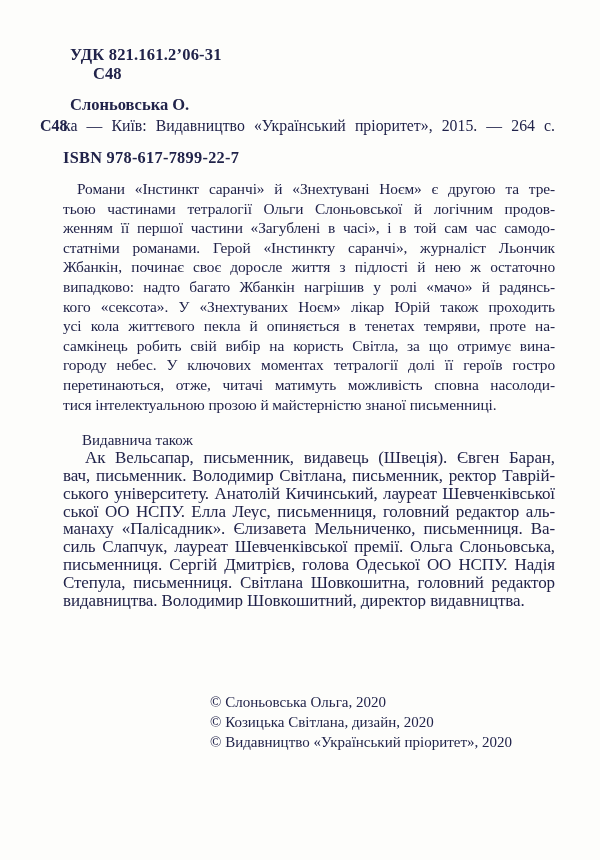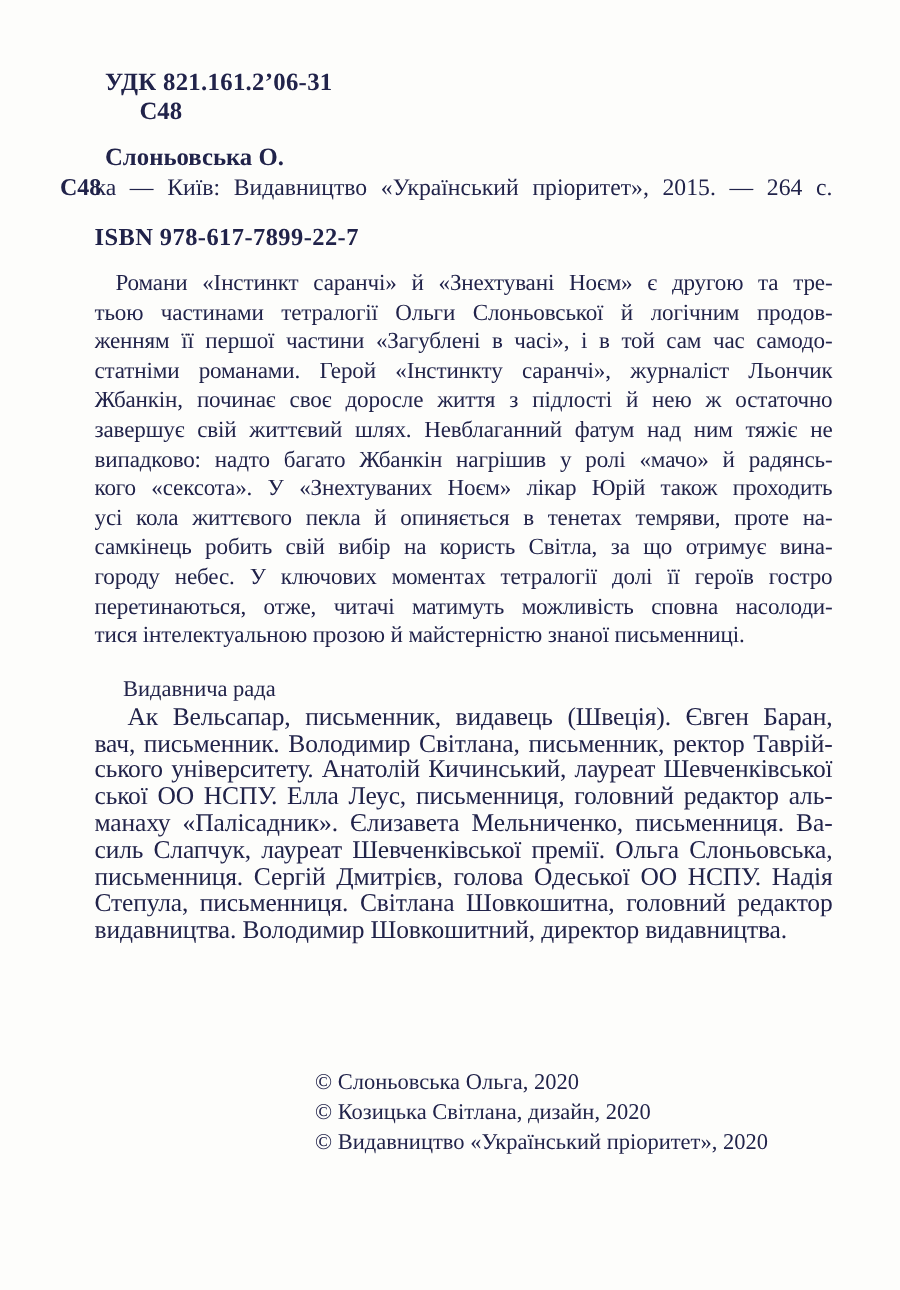--- a/index.html
+++ b/index.html
@@ -125,31 +125,30 @@
     </div>
 
   <div class="isbn">ISBN 978-617-7899-22-7</div>
 
   <div class="annotation justified">
       <div class="jline">Романи «Інстинкт саранчі» й «Знехтувані Ноєм» є другою та тре-</div>
       <div class="jline">тьою частинами тетралогії Ольги Слоньовської й логічним продов-</div>
       <div class="jline">женням її першої частини «Загублені в часі», і в той сам час самодо-</div>
       <div class="jline">статніми романами. Герой «Інстинкту саранчі», журналіст Льончик</div>
       <div class="jline">Жбанкін, починає своє доросле життя з підлості й нею ж остаточно</div>
-      <div class="jline">завершує свій життєвий шлях. Невблаганний фатум над ним тяжіє не</div>
       <div class="jline">випадково: надто багато Жбанкін нагрішив у ролі «мачо» й радянсь-</div>
       <div class="jline">кого «сексота». У «Знехтуваних Ноєм» лікар Юрій також проходить</div>
       <div class="jline">усі кола життєвого пекла й опиняється в тенетах темряви, проте на-</div>
       <div class="jline">самкінець робить свій вибір на користь Світла, за що отримує вина-</div>
       <div class="jline">городу небес. У ключових моментах тетралогії долі її героїв гостро</div>
       <div class="jline">перетинаються, отже, читачі матимуть можливість сповна насолоди-</div>
       <div class="jline">тися інтелектуальною прозою й майстерністю знаної письменниці.</div>
     </div>
 
-  <div class="board-title">Видавнича рада</div>
+  <div class="board-title">Видавнича також</div>
 
   <div class="board justified">
       <div class="jline">Ак Вельсапар, письменник, видавець (Швеція). Євген Баран,</div>
       <div class="jline">вач, письменник. Володимир Світлана, письменник, ректор Таврій-</div>
       <div class="jline">ського університету. Анатолій Кичинський, лауреат Шевченківської</div>
       <div class="jline">ської ОО НСПУ. Елла Леус, письменниця, головний редактор аль-</div>
       <div class="jline">манаху «Палісадник». Єлизавета Мельниченко, письменниця. Ва-</div>
       <div class="jline">силь Слапчук, лауреат Шевченківської премії. Ольга Слоньовська,</div>
       <div class="jline">письменниця. Сергій Дмитрієв, голова Одеської ОО НСПУ. Надія</div>
       <div class="jline">Степула, письменниця. Світлана Шовкошитна, головний редактор</div>

